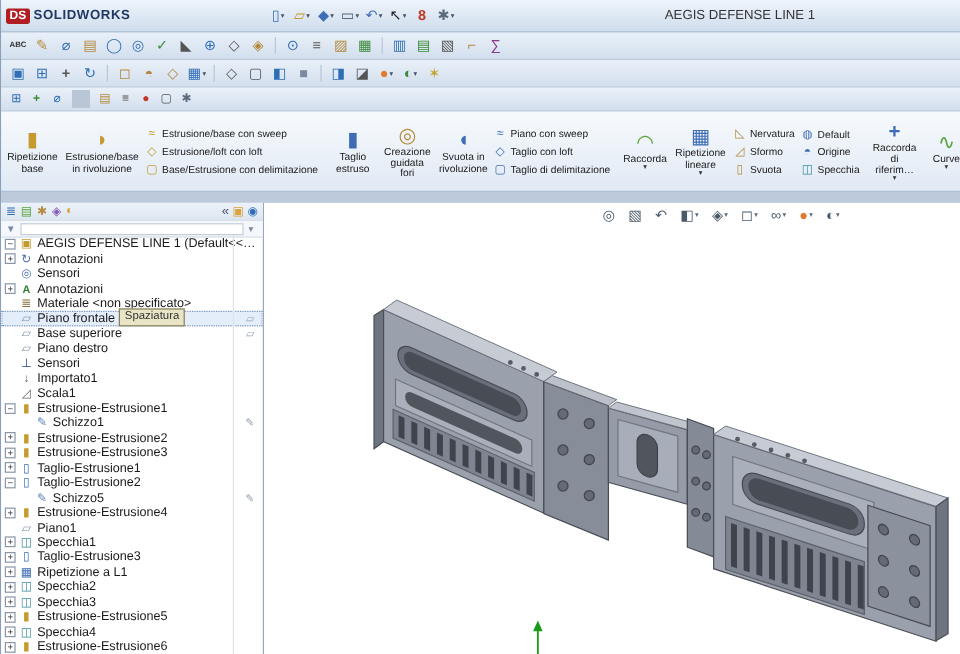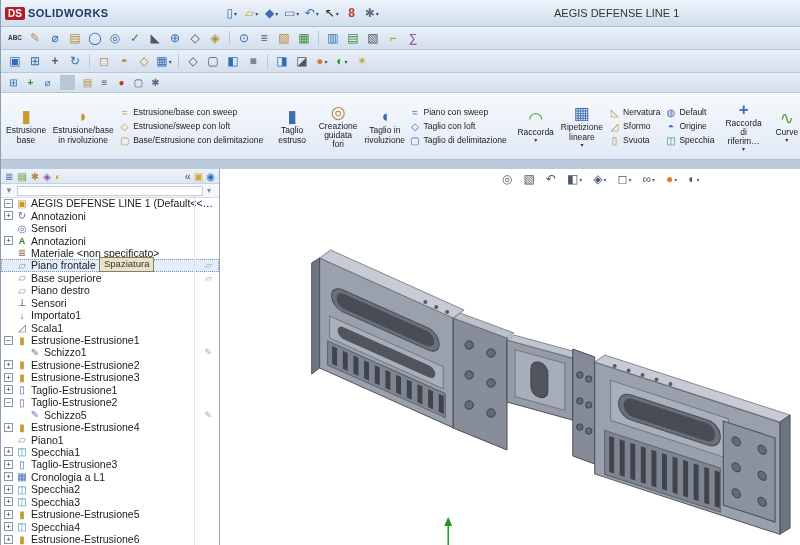--- a/index.html
+++ b/index.html
@@ -349,54 +349,54 @@
       <span class="tbi">
       <span class="g" style="color: rgb(90, 107, 125);">✱</span>
 
     </span>
     </div>
 
   <div class="ribbon">
     <div class="rgroup">
       <div class="bigbtn">
         <span class="bic" style="color:#c59a2f">▮</span>
-        <span>Estrusione base</span>
+        <span>Ripetizione base</span>
       </div>
       <div class="bigbtn">
         <span class="bic" style="color:#c59a2f">◗</span>
         <span>Estrusione/base in rivoluzione</span>
       </div>
       <div class="stack">
         <div class="smallbtn">
           <span class="sic" style="color:#c59a2f">≈</span>
           <span>Estrusione/base con sweep</span>
         </div>
         <div class="smallbtn">
           <span class="sic" style="color:#c59a2f">◇</span>
-          <span>Estrusione/sweep con loft</span>
+          <span>Estrusione/loft con loft</span>
         </div>
         <div class="smallbtn">
           <span class="sic" style="color:#c59a2f">▢</span>
           <span>Base/Estrusione con delimitazione</span>
         </div>
       </div>
     </div>
     <div class="rdiv"></div>
     <div class="rgroup">
       <div class="bigbtn">
         <span class="bic" style="color:#3e6db5">▮</span>
         <span>Taglio estruso</span>
       </div>
       <div class="bigbtn">
         <span class="bic" style="color:#b5893e">◎</span>
         <span>Creazione guidata fori</span>
       </div>
       <div class="bigbtn">
         <span class="bic" style="color:#3e6db5">◖</span>
-        <span>Taglio in rivoluzione</span>
+        <span>Svuota in rivoluzione</span>
       </div>
       <div class="stack">
         <div class="smallbtn">
           <span class="sic" style="color:#3e6db5">≈</span>
           <span>Piano con sweep</span>
         </div>
         <div class="smallbtn">
           <span class="sic" style="color:#3e6db5">◇</span>
           <span>Taglio con loft</span>
         </div>
@@ -644,21 +644,21 @@
         </div>
           <div class="trow">
           <span class="exp">+</span>
           <span class="tico" style="color: rgb(62, 109, 181);">▯</span>
           <span class="tlabel">Taglio-Estrusione3</span>
 
         </div>
           <div class="trow">
           <span class="exp">+</span>
           <span class="tico" style="color: rgb(62, 109, 181);">▦</span>
-          <span class="tlabel">Cronologia a L1</span>
+          <span class="tlabel">Ripetizione a L1</span>
 
         </div>
           <div class="trow">
           <span class="exp">+</span>
           <span class="tico" style="color: rgb(62, 143, 160);">◫</span>
           <span class="tlabel">Specchia2</span>
 
         </div>
           <div class="trow">
           <span class="exp">+</span>

